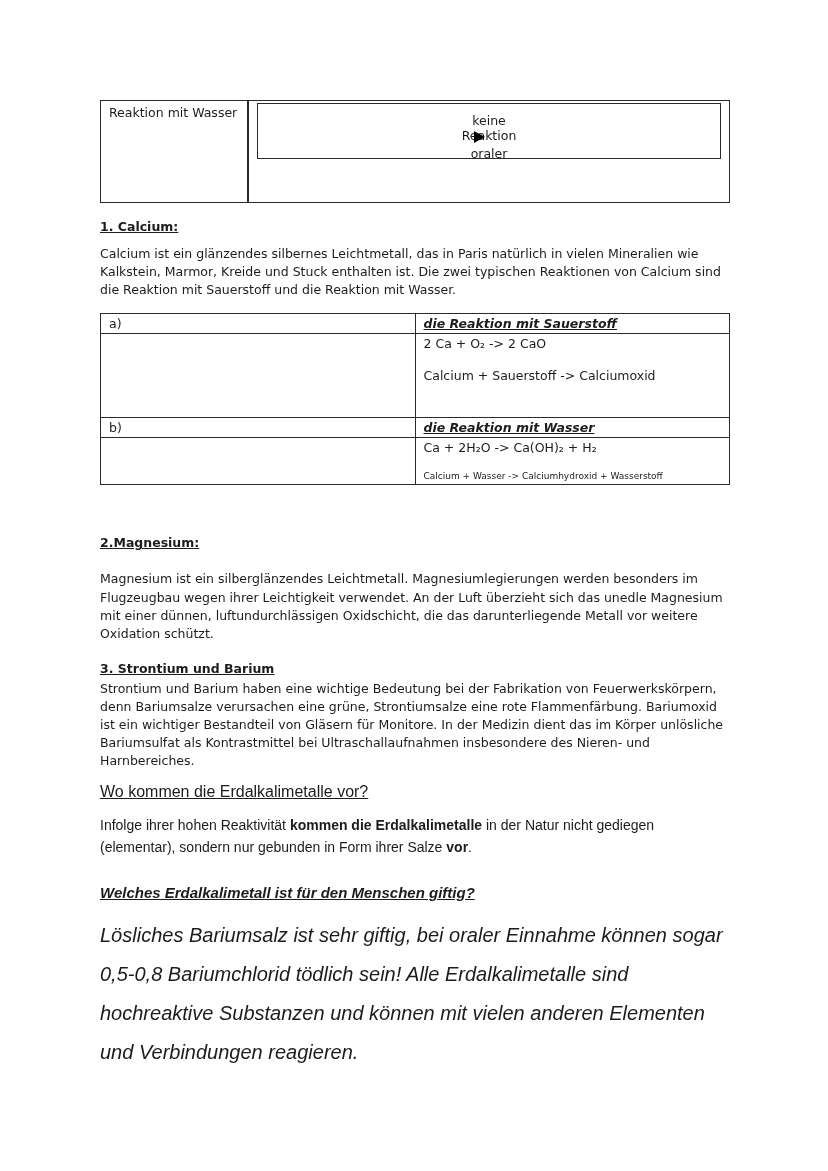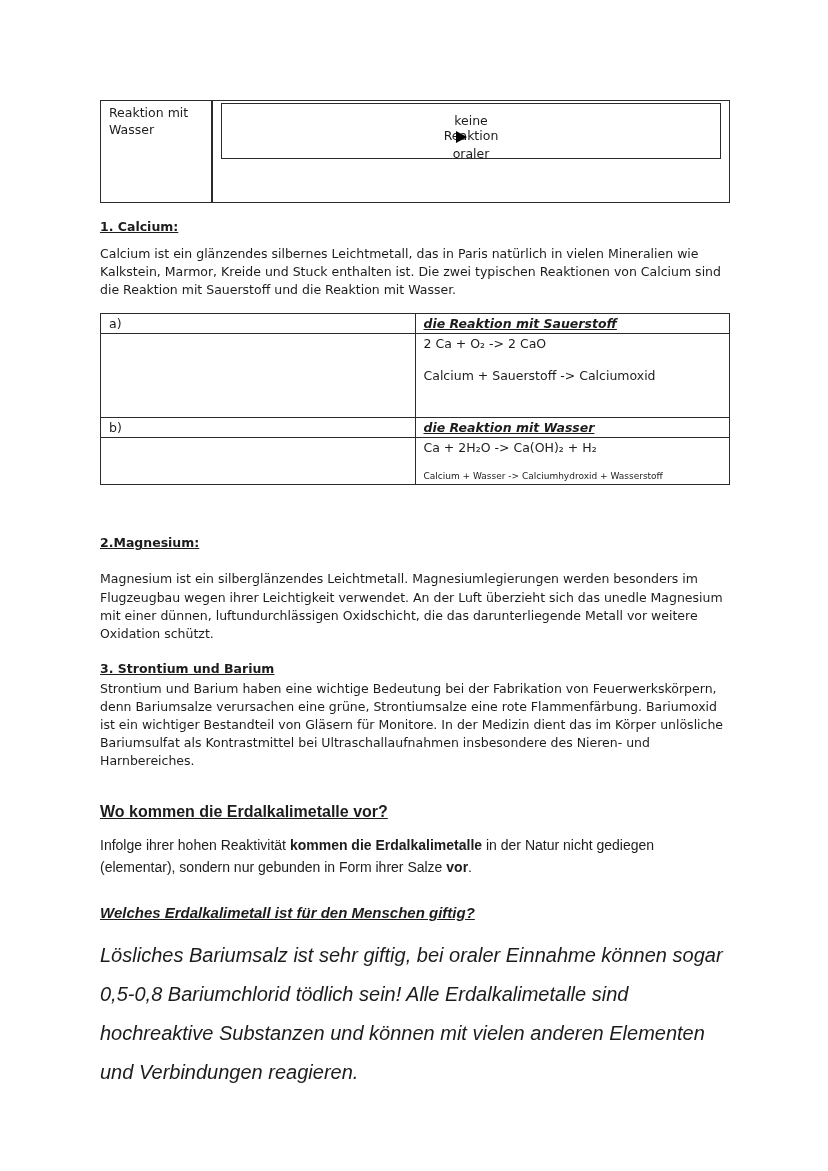--- a/index.html
+++ b/index.html
@@ -11,21 +11,21 @@
     padding: 100px 98px 0 100px;
     font-family: "DejaVu Sans", sans-serif;
     font-size: 12.5px;
     color: #1c1c1c;
     position: relative;
   }
 
   
   .top-table { display: flex; height: 103px; }
   .tt-left {
-    width: 112px;
+    width: 148px;
     border: 1px solid #2b2b2b;
     padding: 4px 8px;
     line-height: 1.35;
   }
   .tt-right {
     flex: 1;
     border: 1px solid #2b2b2b;
     padding: 2px 8px;
   }
   .scale-box {
@@ -91,23 +91,23 @@
   
   .h-magnesium { margin-top: 50px; }
   .p-magnesium { margin-top: 20px; }
   .h-strontium { margin-top: 18px; }
   .p-strontium { margin-top: 4px; }
 
   
   .h-big {
     font-family: "Liberation Sans", sans-serif;
     font-size: 16px;
-    font-weight: bold;
-    text-decoration: underline;
-    margin-top: 32px;
+    font-weight: normal;
+    text-decoration: underline;
+    margin-top: 12px;
   }
   .p-occurrence {
     font-family: "Liberation Sans", sans-serif;
     font-size: 14px;
     line-height: 1.6;
     margin: 13px 0 0 0;
   }
   .h-toxic {
     font-family: "Liberation Sans", sans-serif;
     font-size: 15px;

